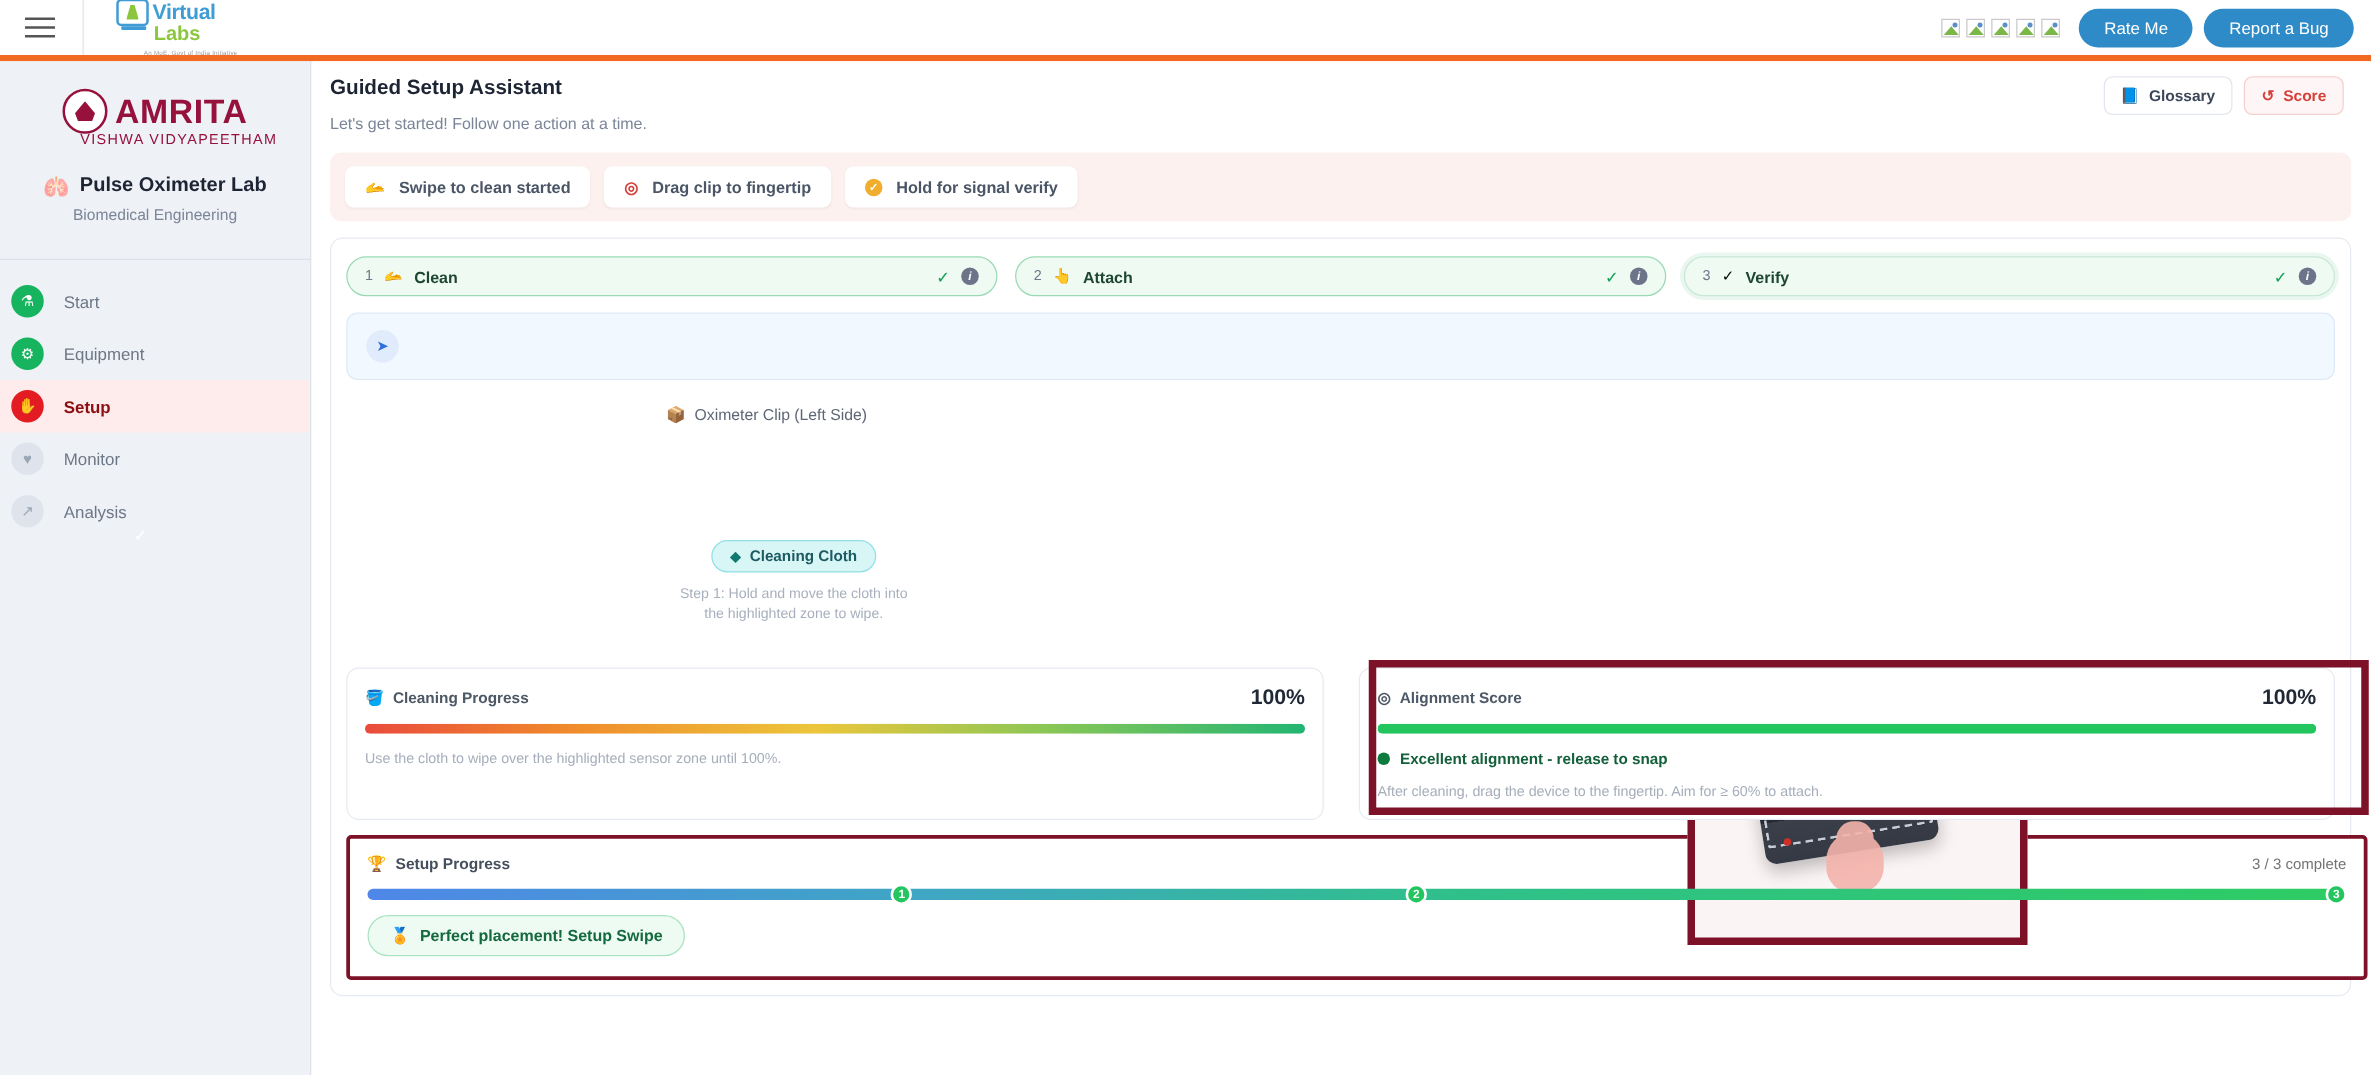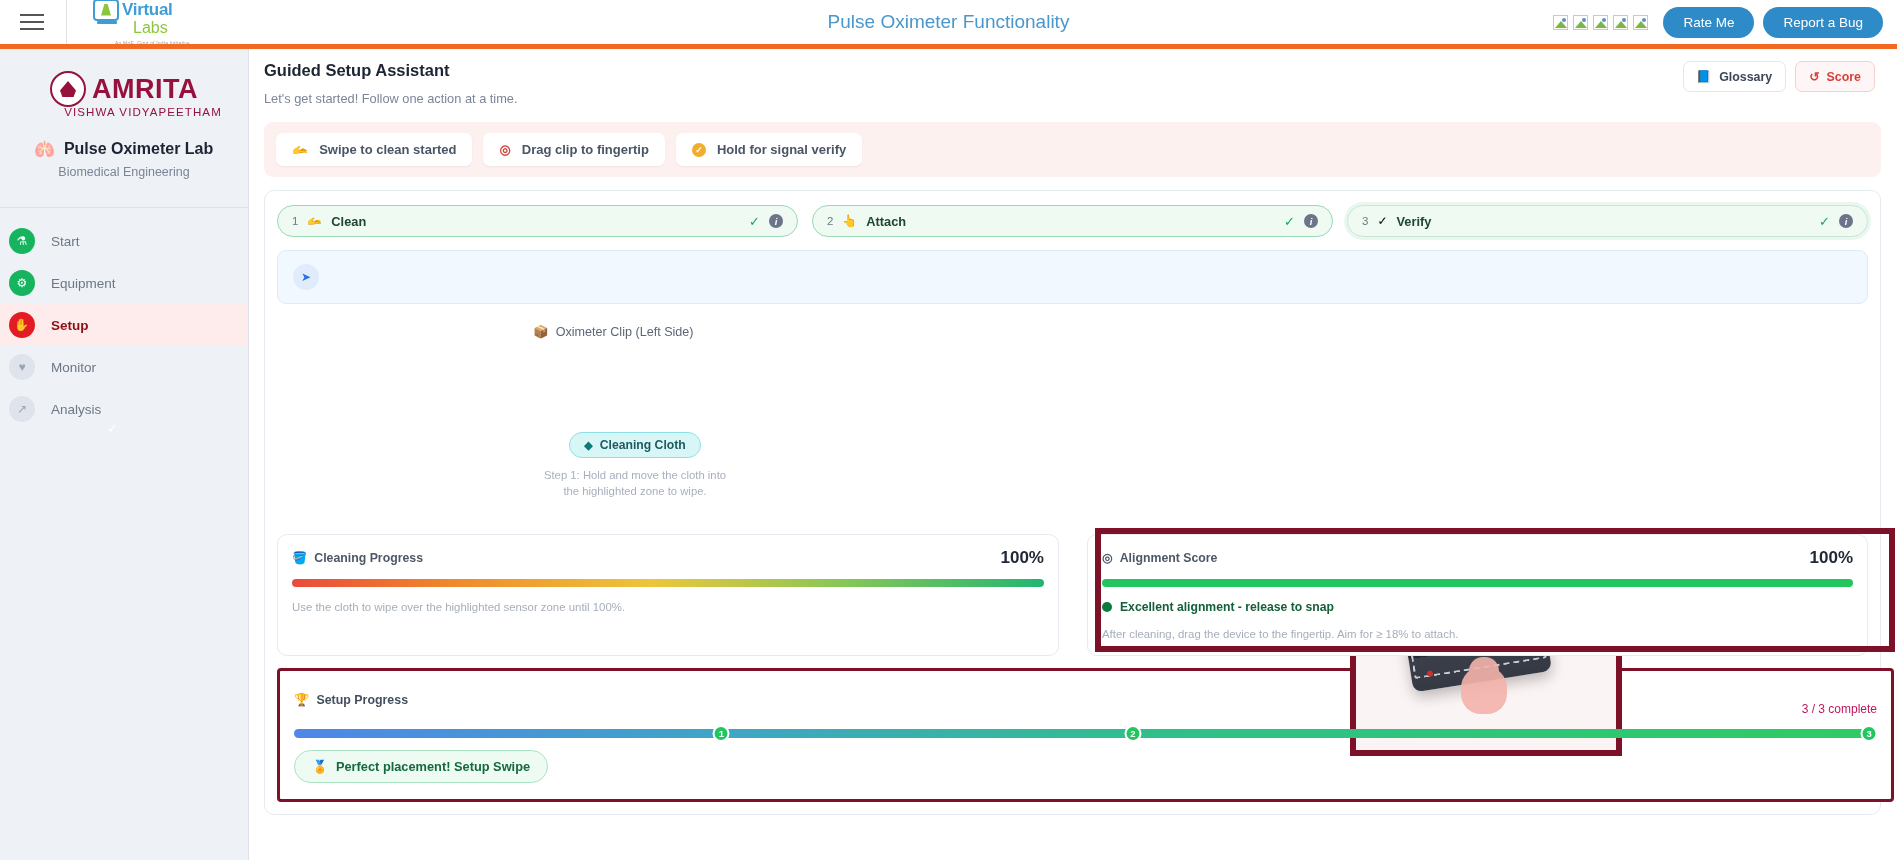--- a/index.html
+++ b/index.html
@@ -30,21 +30,21 @@
   }
   .vlab-flask::before {
     content: ""; width: 10px; height: 12px; background: #8cc63f;
     clip-path: polygon(35% 0, 65% 0, 100% 100%, 0 100%);
   }
   .vlab-flask::after {
     content: ""; position: absolute; bottom: -5px; left: 2px; width: 20px;
     height: 3px; background: #3f9cd4; border-radius: 1px;
   }
   .vlab-virtual { font-size: 17px; color: #3f9cd4; font-weight: 600; letter-spacing: -.3px; }
-  .vlab-labs { font-size: 16px; color: #8cc63f; font-weight: 400; margin-top: -2px; margin-left: 40px; }
+  .vlab-labs { font-size: 16px; color: #8cc63f; font-weight: 700; margin-top: -2px; margin-left: 30px; }
   .vlab-tag { font-size: 5px; color: #999; margin-top: 3px; margin-left: 22px; letter-spacing: .2px; }
 
   .app-title {
     position: absolute; left: 0; right: 0; text-align: center;
     font-size: 19px; color: #4a97cd; font-weight: 400;
   }
   .top-right {
     margin-left: auto; display: flex; align-items: center; gap: 9px;
     padding-right: 14px;
   }
@@ -274,21 +274,21 @@
 
   .setup-card {
     margin-top: 12px; border: 3px solid #7d1128; border-radius: 4px;
     width: 1617px; padding: 12px 14px 16px; background: #fff;
   }
   .setup-head { display: flex; align-items: center; }
   .setup-title {
     font-size: 12.4px; font-weight: 700; color: #444f5e; display: flex;
     align-items: center; gap: 7px;
   }
-  .setup-count { margin-left: auto; font-size: 12px; color: #be185d; margin-top: 19px; }
+  .setup-count { margin-left: auto; font-size: 12px; color: #737373; }
   .setup-track {
     position: relative; height: 9px; border-radius: 5px; margin-top: 13px;
     background: linear-gradient(90deg,#4f87e8 0%,#3fa6c4 28%,#2fc08a 55%,#2ecc63 100%);
   }
   .node {
     position: absolute; top: -4px; width: 17px; height: 17px; border-radius: 50%;
     background: #22c55e; color: #fff; font-size: 9.5px; font-weight: 700;
     display: flex; align-items: center; justify-content: center;
     border: 2px solid #fff; transform: translateX(-50%);
   }
@@ -310,21 +310,20 @@
   </div>
   <div class="logo-divider"></div>
   <div class="vlab-logo">
     <div class="vlab-row">
       <div class="vlab-flask"></div>
       <div class="vlab-virtual">Virtual</div>
     </div>
     <div class="vlab-labs">Labs</div>
     <div class="vlab-tag">An MoE, Govt of India Initiative</div>
   </div>
-  <div class="app-title">Pulse Oximeter Functionality</div>
   <div class="top-right">
     <div class="broken-imgs">
       <div class="broken-img"></div>
       <div class="broken-img"></div>
       <div class="broken-img"></div>
       <div class="broken-img"></div>
       <div class="broken-img"></div>
     </div>
     <button class="btn-blue">Rate Me</button>
     <button class="btn-blue">Report a Bug</button>
@@ -493,21 +492,21 @@
           </div>
           <div class="bar-pct">100%</div>
         </div>
         <div class="track">
           <div class="fill-green" style="width:100%"></div>
         </div>
         <div class="align-status">
           <span class="status-dot"></span>
           <span>Excellent alignment - release to snap</span>
         </div>
-        <div class="bar-note">After cleaning, drag the device to the fingertip. Aim for ≥ 18% to attach.</div>
+        <div class="bar-note">After cleaning, drag the device to the fingertip. Aim for ≥ 60% to attach.</div>
       </div>
 
       <div class="redbox-align"></div>
     </div>
 
     <div class="setup-card">
       <div class="setup-head">
         <div class="setup-title">
           <span>🏆</span>
           <span>Setup Progress</span>

